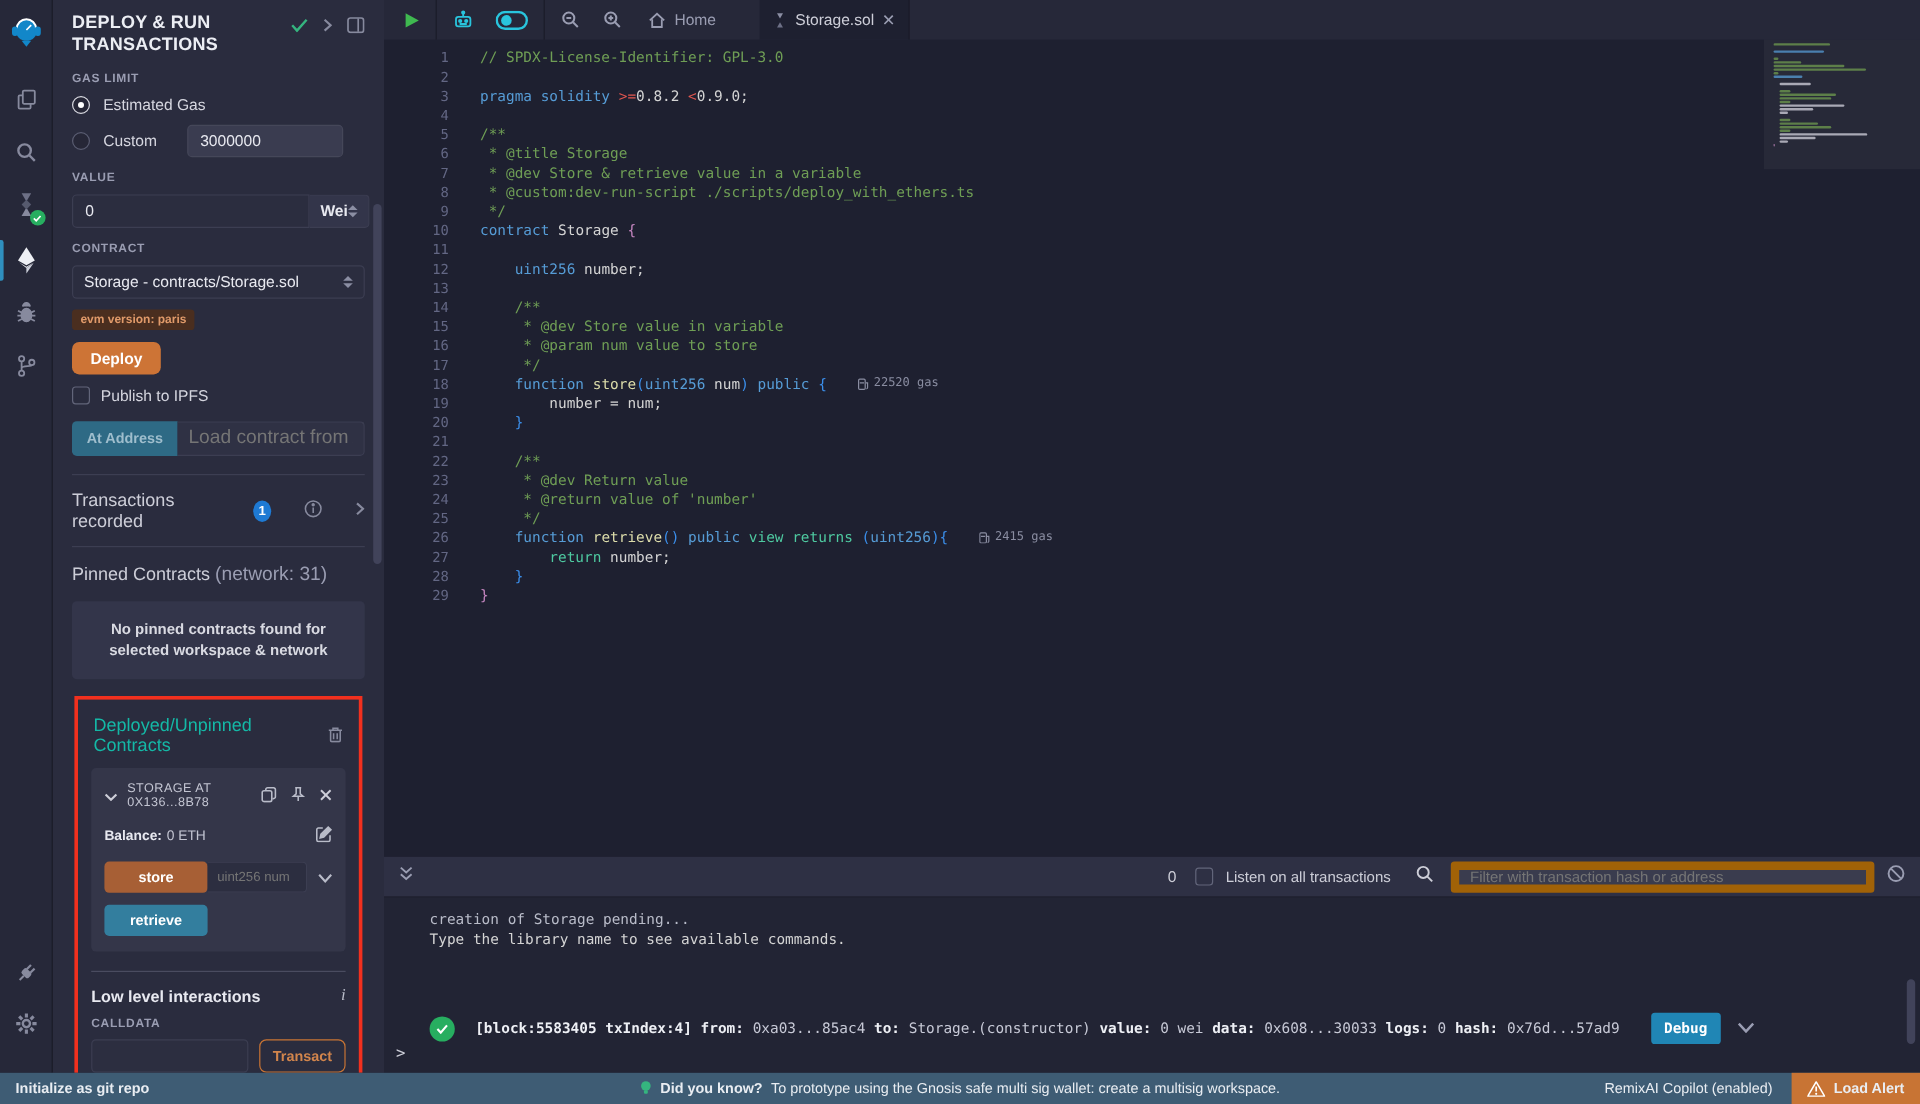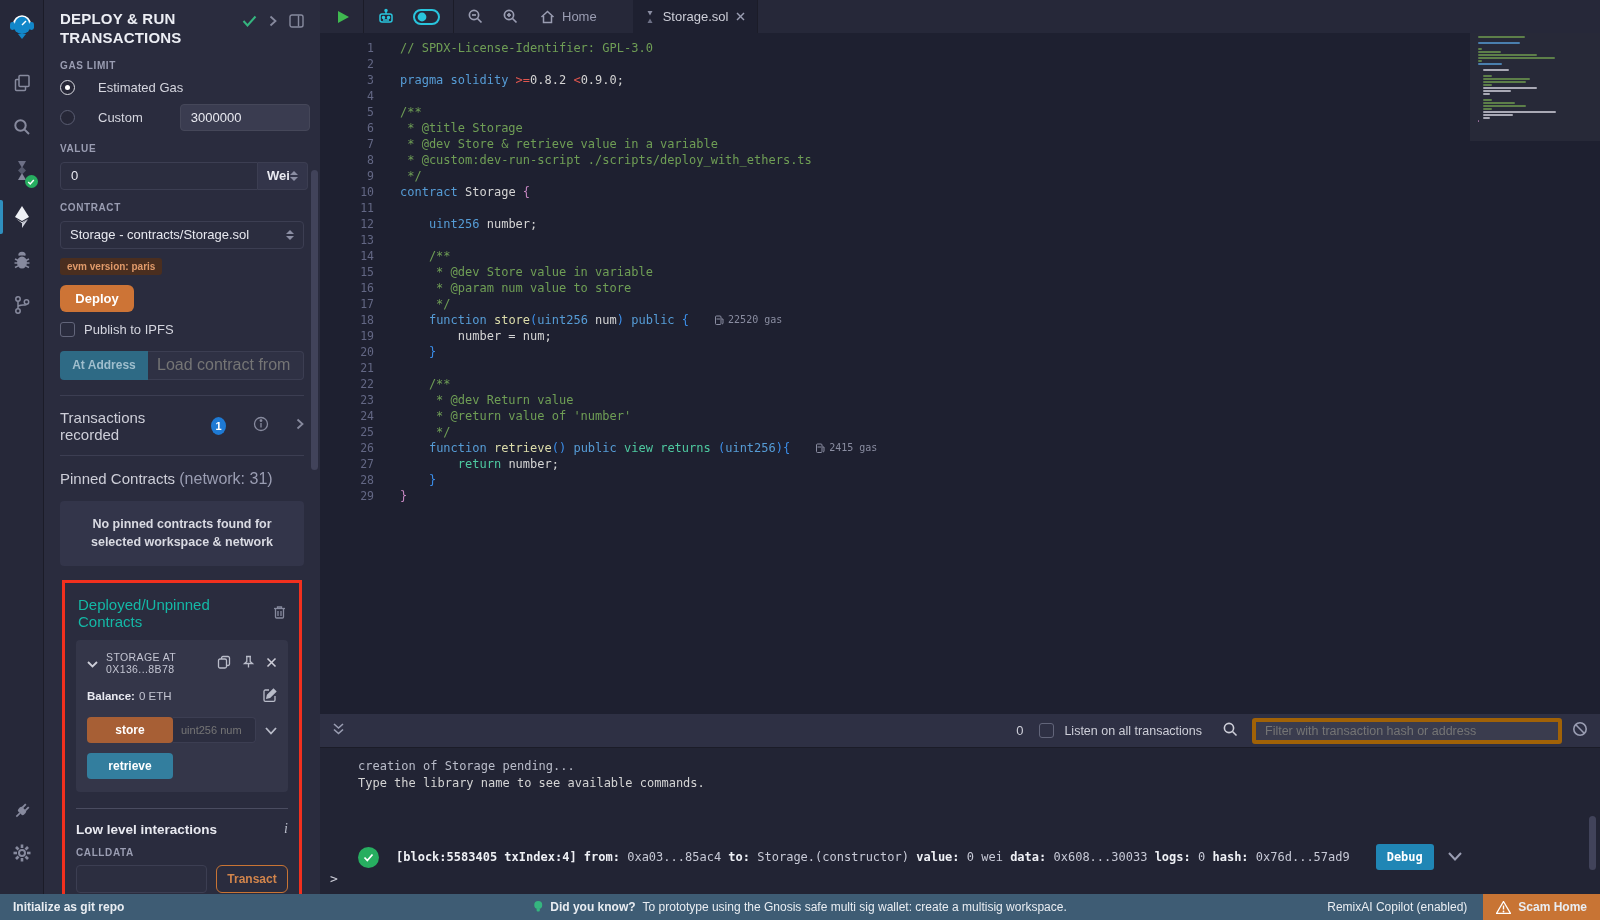--- a/index.html
+++ b/index.html
@@ -26,21 +26,21 @@
   .spacer{ flex:1; }
 
   
   .sidepanel{ position:absolute; left:44px; top:0; width:276px; height:894px; background:var(--panel);
               padding:0 0 0 0; overflow:hidden; font-size:13px;}
   .sp-inner{ padding:10px 16px 0 16px; }
   .sp-head{ display:flex; align-items:flex-start; }
   .sp-title{ font-size:15px; font-weight:bold; color:#eceef4; line-height:1.25; width:150px; letter-spacing:.2px;}
   .sp-head-icons{ margin-left:auto; display:flex; gap:12px; align-items:center; padding-top:4px;}
   .lbl{ font-size:10px; letter-spacing:.6px; color:var(--muted); margin-top:12px; font-weight:bold;}
-  .radio-row{ display:flex; align-items:center; gap:23px; margin-top:9px; }
+  .radio-row{ display:flex; align-items:center; gap:11px; margin-top:9px; }
   .radio{ width:15px; height:15px; border-radius:50%; border:1px solid #5a5d72; background:#23243396; position:relative; flex:none;}
   .radio.sel{ border:1px solid #d8d9e0; }
   .radio.sel::after{ content:""; position:absolute; left:4px; top:4px; width:5px; height:5px; border-radius:50%; background:#fff;}
   .gas-input{ margin-left:14px; width:130px; height:27px; background:var(--input2); border:1px solid #454759; border-radius:4px;
               color:#e8e9f0; font-size:13px; padding:0 10px; font-family:"Liberation Sans",sans-serif;}
   .row{ display:flex; align-items:center; }
   .val-row{ margin-top:8px; }
   .text-input{ height:28px; background:#2b2d3f; border:1px solid #3c3e52; border-radius:4px; color:#e8e9f0;
                font-size:13px; padding:0 10px; font-family:"Liberation Sans",sans-serif; }
   .val-input{ flex:1; border-radius:4px 0 0 4px; }
@@ -118,21 +118,21 @@
   .minimap-slider{ position:absolute; right:0; top:33px; width:130px; height:108px; background:rgba(255,255,255,.045);}
   .mm-bar{ height:2px; margin-bottom:1px; border-radius:1px; }
 
   
   .terminal{ position:absolute; left:320px; top:714px; right:0; height:180px; background:#222434; }
   .term-toolbar{ position:absolute; left:0; top:0; right:0; height:34px; background:#2e3044; display:flex; align-items:center;
                  padding:0 12px; border-bottom:1px solid #1b1c28;}
   .term-right{ margin-left:auto; display:flex; align-items:center; gap:10px; }
   .term-count{ color:#cdced8; font-size:13px; margin-right:6px;}
   .listen-lbl{ color:#cdced8; font-size:12.5px; }
-  .filter-input{ width:310px; height:26px; background:#3a3c4e; border:4px solid #a16207; border-radius:3px; color:#8b8ea3;
+  .filter-input{ width:353px; height:26px; background:#3a3c4e; border:7px solid #a16207; border-radius:3px; color:#8b8ea3;
                  font-size:12.5px; padding:0 9px; font-family:"Liberation Sans",sans-serif;}
   .term-body{ position:absolute; left:0; top:34px; right:0; bottom:0; font-family:"DejaVu Sans Mono",monospace;
               font-size:12px; color:#d4d4d4; padding:10px 0 0 38px;}
   .term-line{ line-height:17px; }
   .term-line.dim{ color:#b9bcc9; }
   .tx-row{ display:flex; align-items:center; margin-top:52px; }
   .tx-check{ width:21px; height:21px; border-radius:50%; background:var(--green); display:flex; align-items:center;
              justify-content:center; flex:none; margin-right:17px;}
   .tx-text{ font-size:12px; }
   .tx-b{ font-weight:bold; color:#eef0f5; } .tx-n{ color:#c7c9d6; }
@@ -585,17 +585,17 @@
       <span>To prototype using the Gnosis safe multi sig wallet: create a multisig workspace.</span>
     </span>
     <span class="sb-right">
       <span class="sb-copilot">RemixAI Copilot (enabled)</span>
       <span class="scam">
         <svg width="15" height="13" viewBox="0 0 15 13">
             <path d="M7.5 0.5 L14.5 12.5 H0.5 Z" fill="none" stroke="#fff" stroke-width="1.3"></path>
             <line x1="7.5" y1="4.5" x2="7.5" y2="8.5" stroke="#fff" stroke-width="1.4"></line>
             <circle cx="7.5" cy="10.5" r="0.9" fill="#fff"></circle>
           </svg>
-        <span>Scam Home</span>
+        <span>Load Alert</span>
       </span>
     </span>
   </footer>
 </div>
 
 </body></html>

